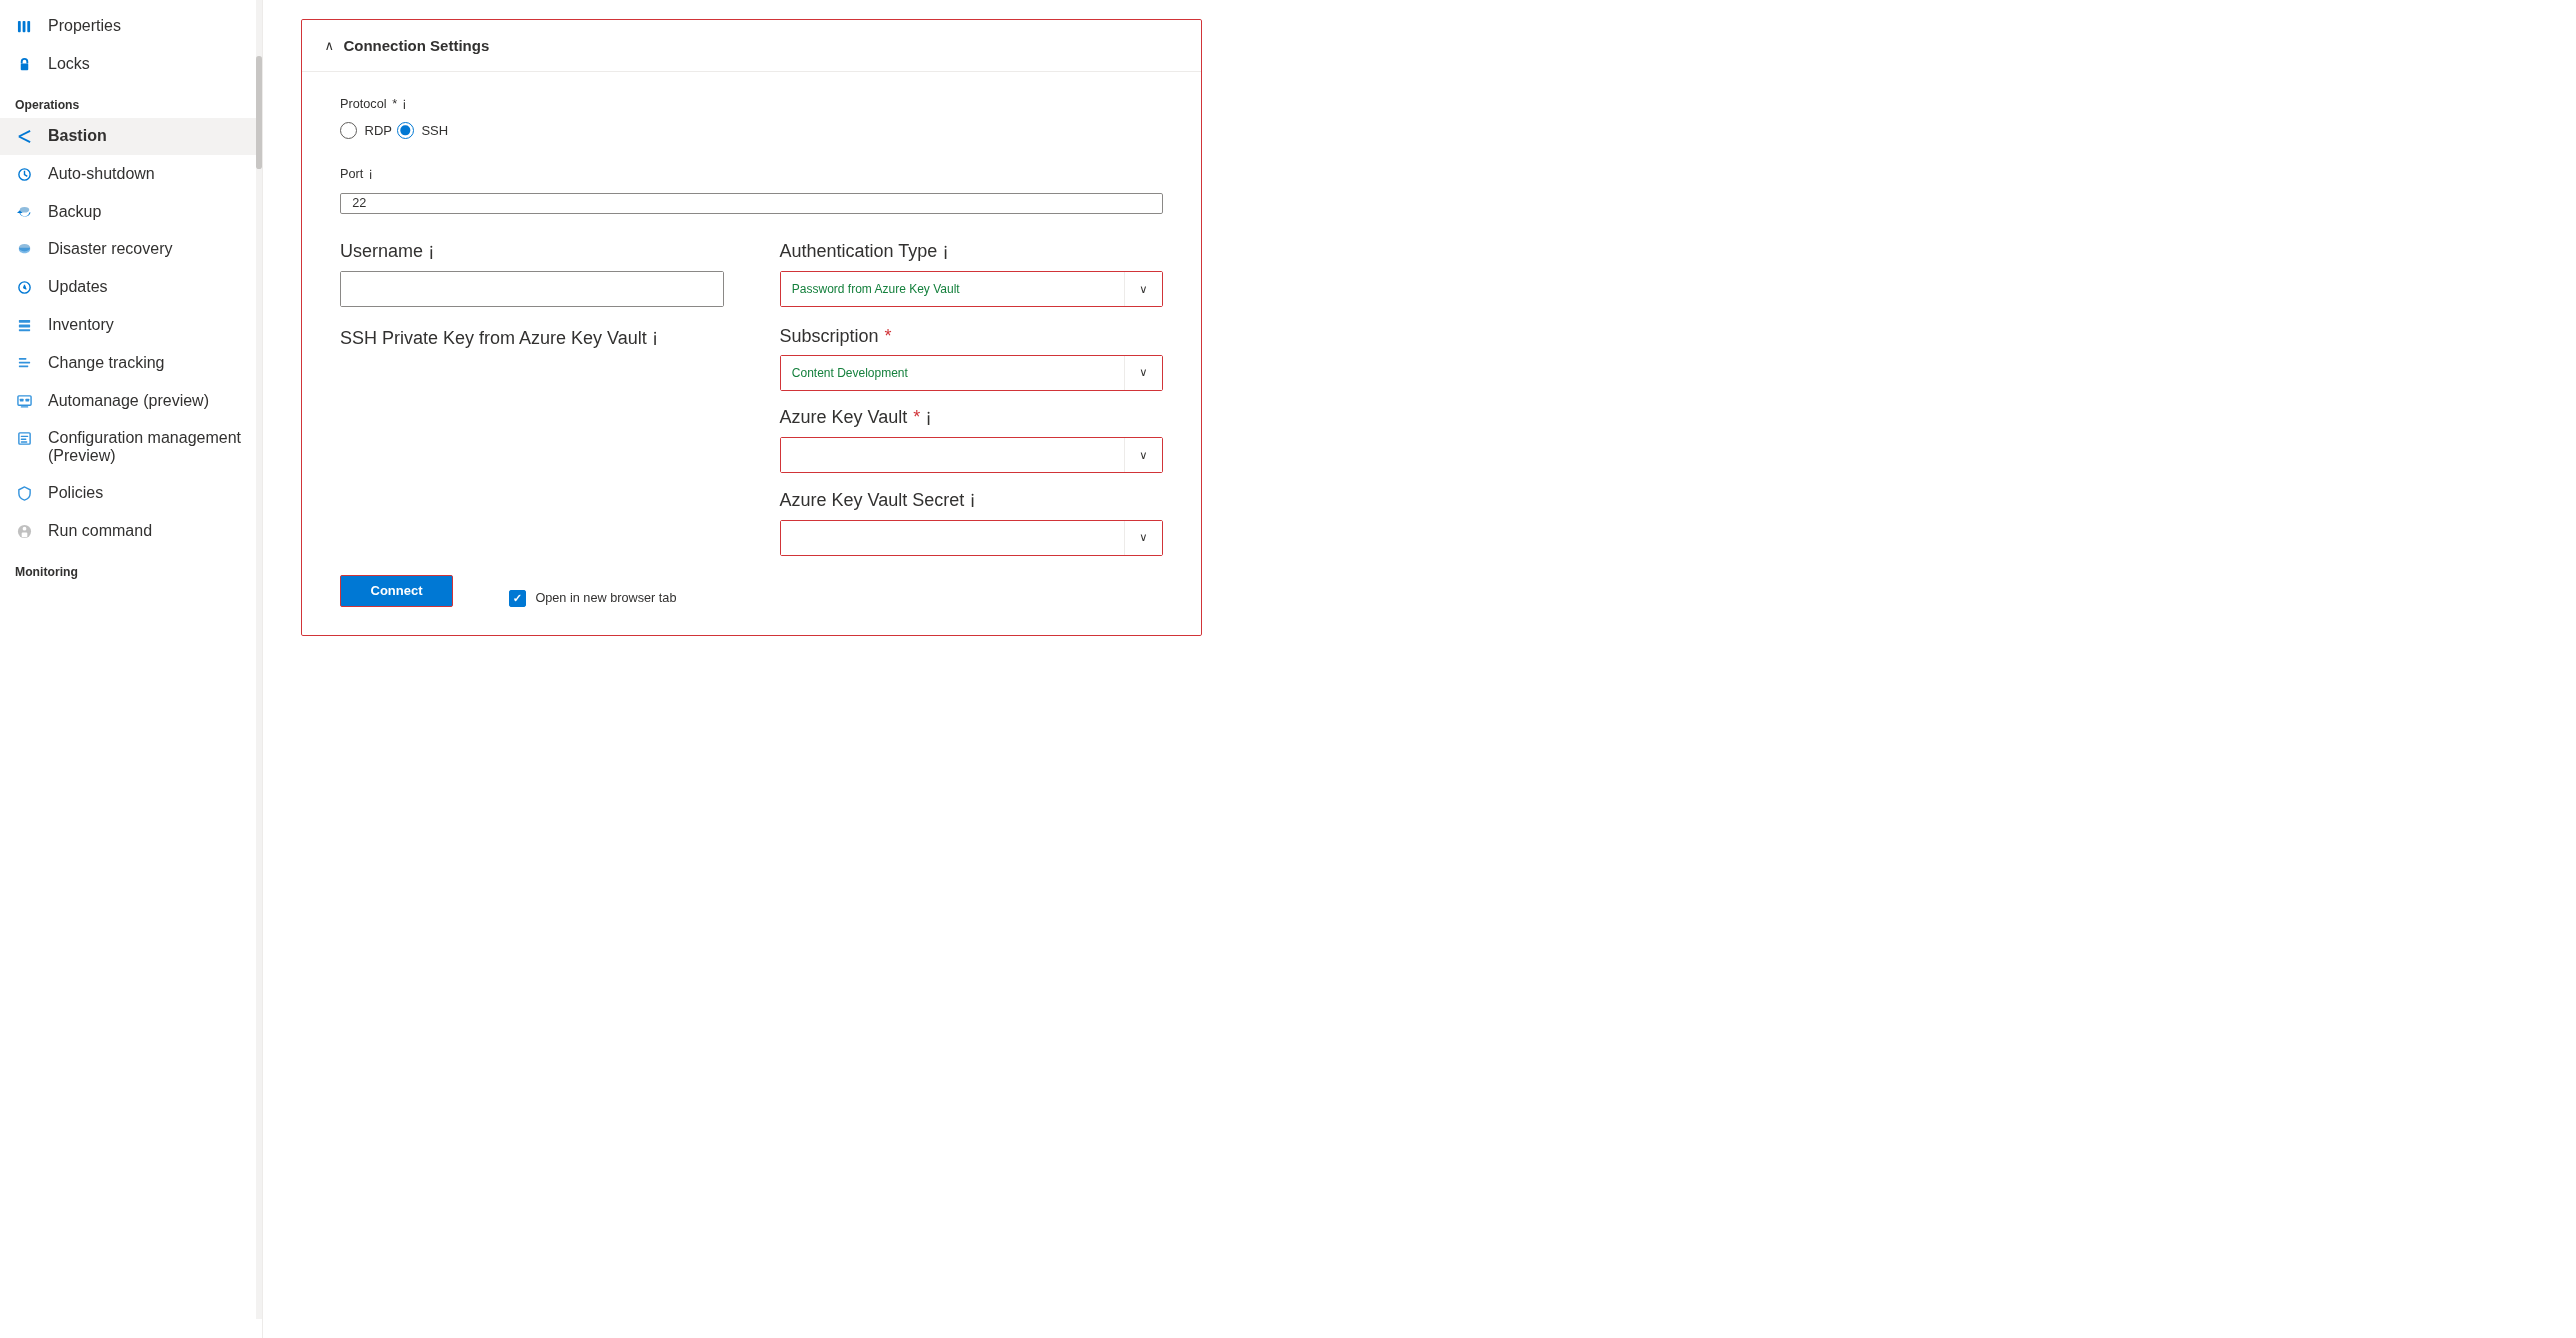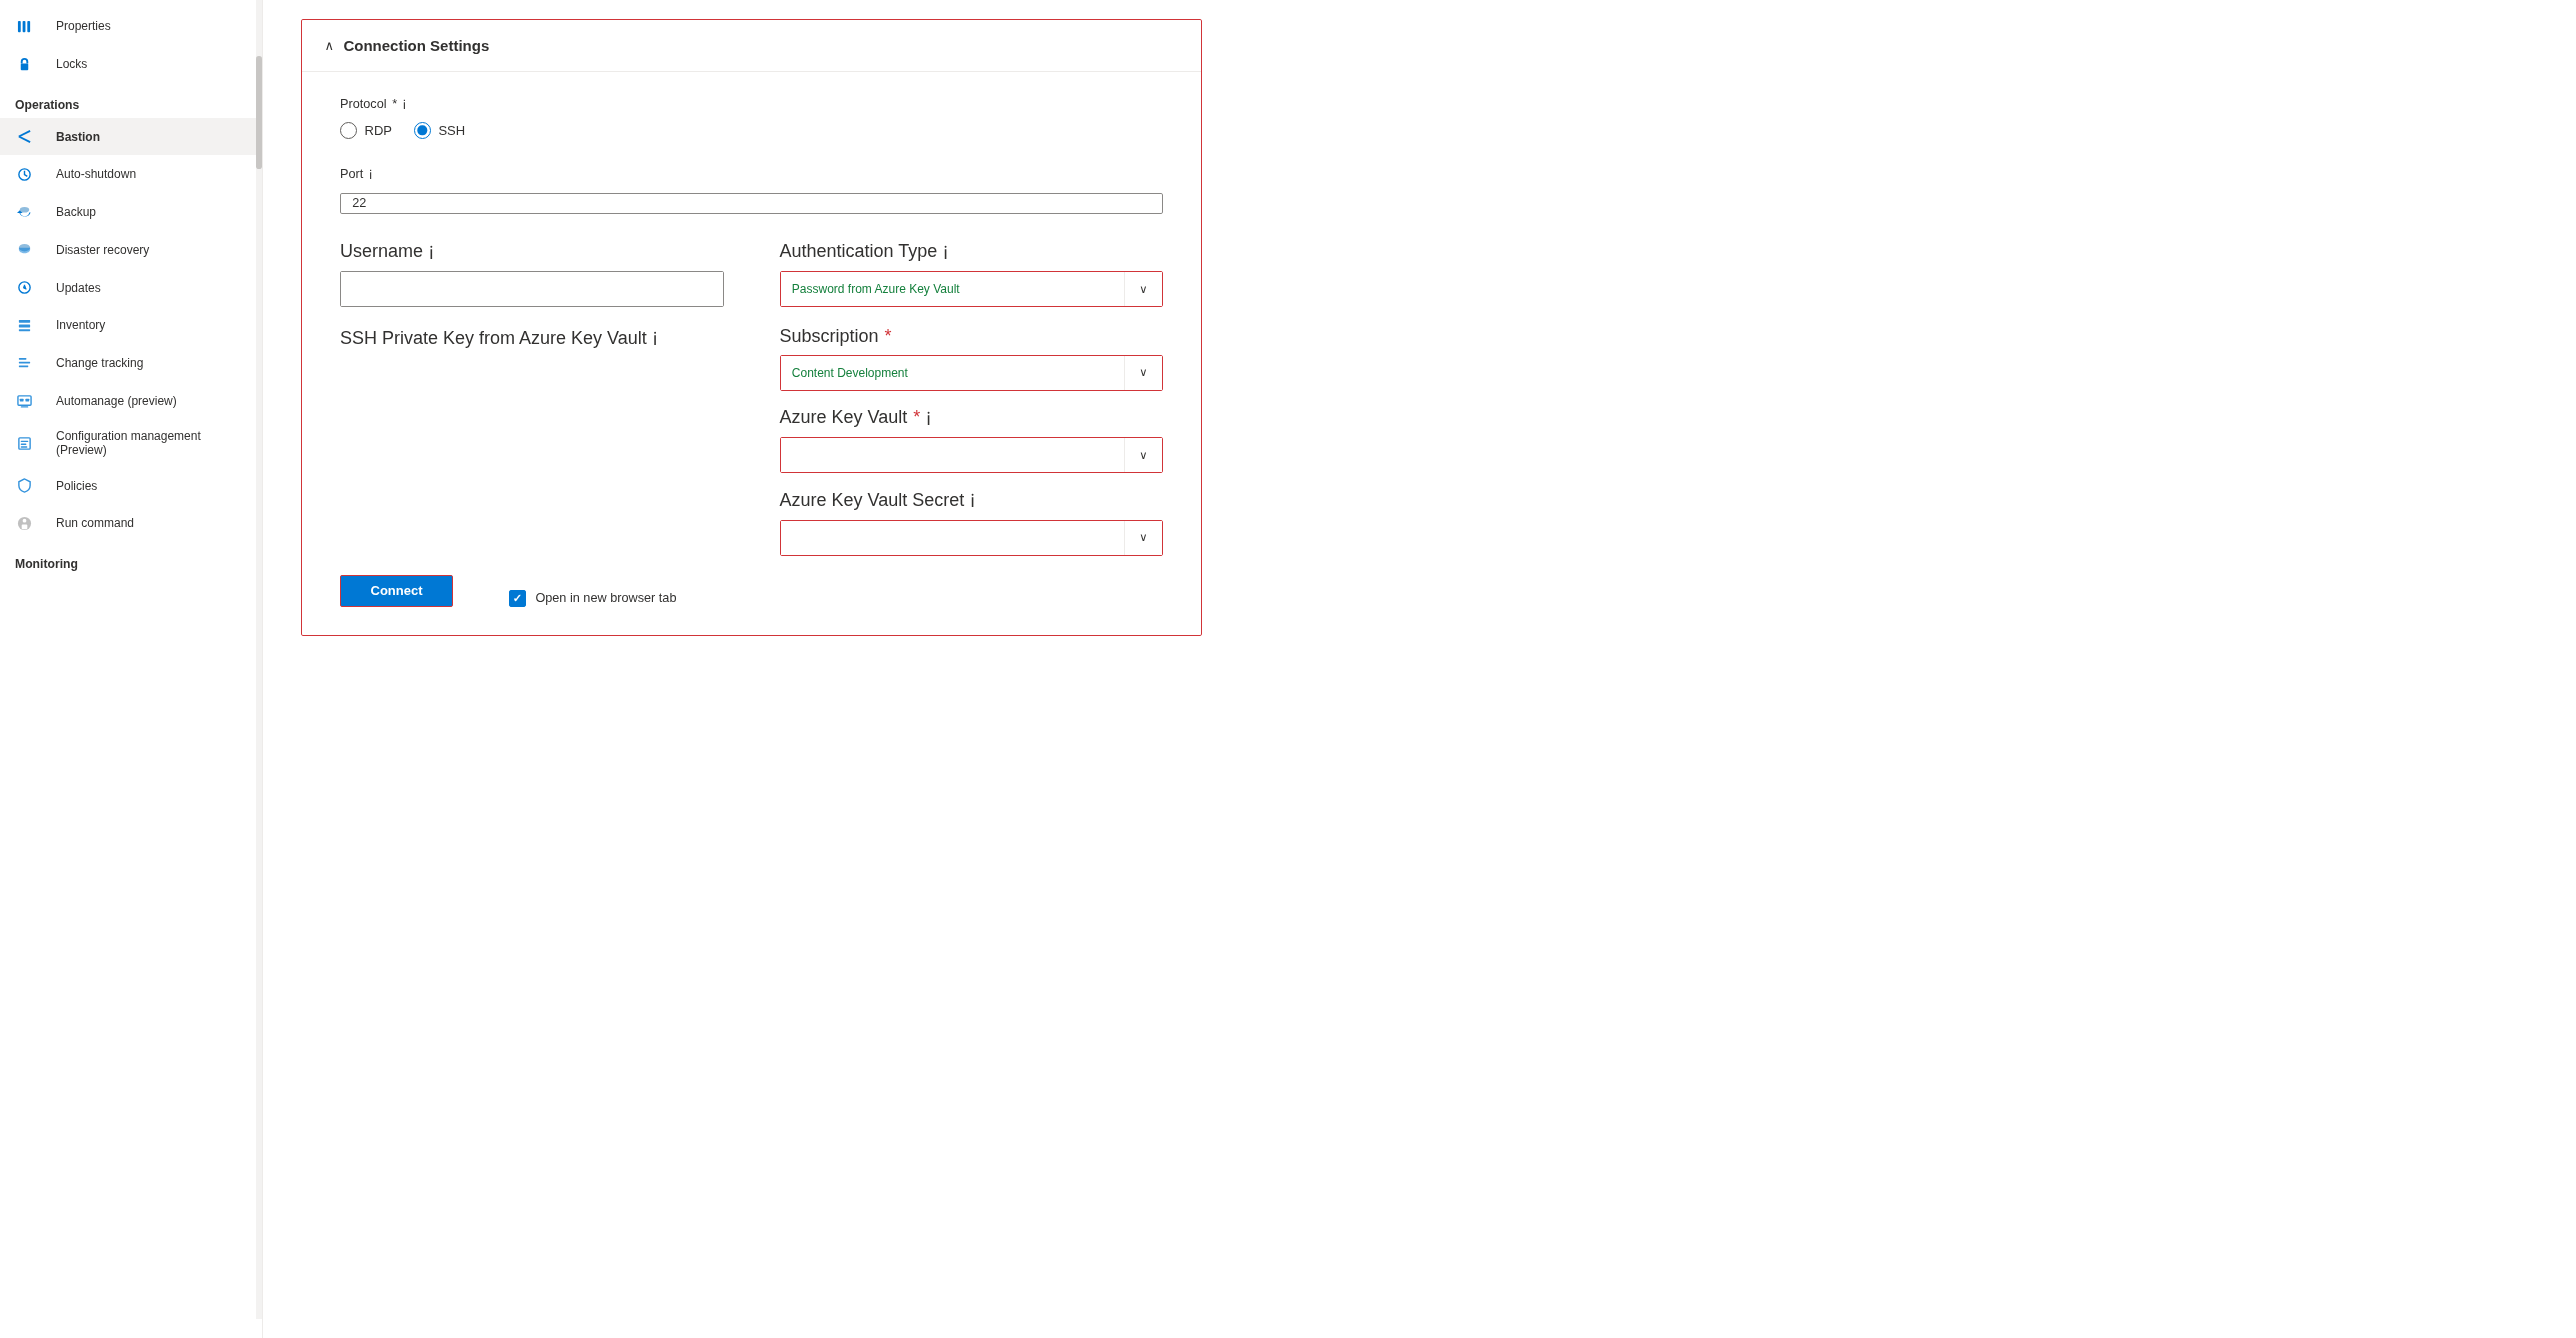--- a/index.html
+++ b/index.html
@@ -20,26 +20,26 @@
       background: #ffffff;
       border-right: 0.9px solid #edebe9;
       display: flex;
       flex-direction: column;
       overflow-y: auto;
       padding-bottom: 19px;
     }
 
     .sidebar-item {
       display: flex;
-      align-items: center;
+      align-items: flex-start;
       padding: 9.4px 15px;
       cursor: pointer;
-      font-size: 12px;
-      color: #323130;
-      gap: 22px;
+      font-size: 16px;
+      color: #323130;
+      gap: 14px;
       transition: background 0.1s;
     }
     .sidebar-item.active {
       background: #f3f2f1;
       font-weight: 600;
     }
     .sidebar-item .icon {
       width: 19px;
       height: 19px;
       display: flex;
@@ -109,21 +109,21 @@
       align-items: center;
       gap: 5.6px;
       font-size: 12.7px;
       color: #323130;
       margin-bottom: 9.4px;
     }
 
     .radio-group {
       display: flex;
       align-items: flex-end;
-      gap: 22px;
+      gap: 5px;
     }
 
     .radio-option {
       display: flex;
       align-items: center;
       gap: 7.5px;
       cursor: pointer;
     }
 
     .radio-option input[type="radio"] {

